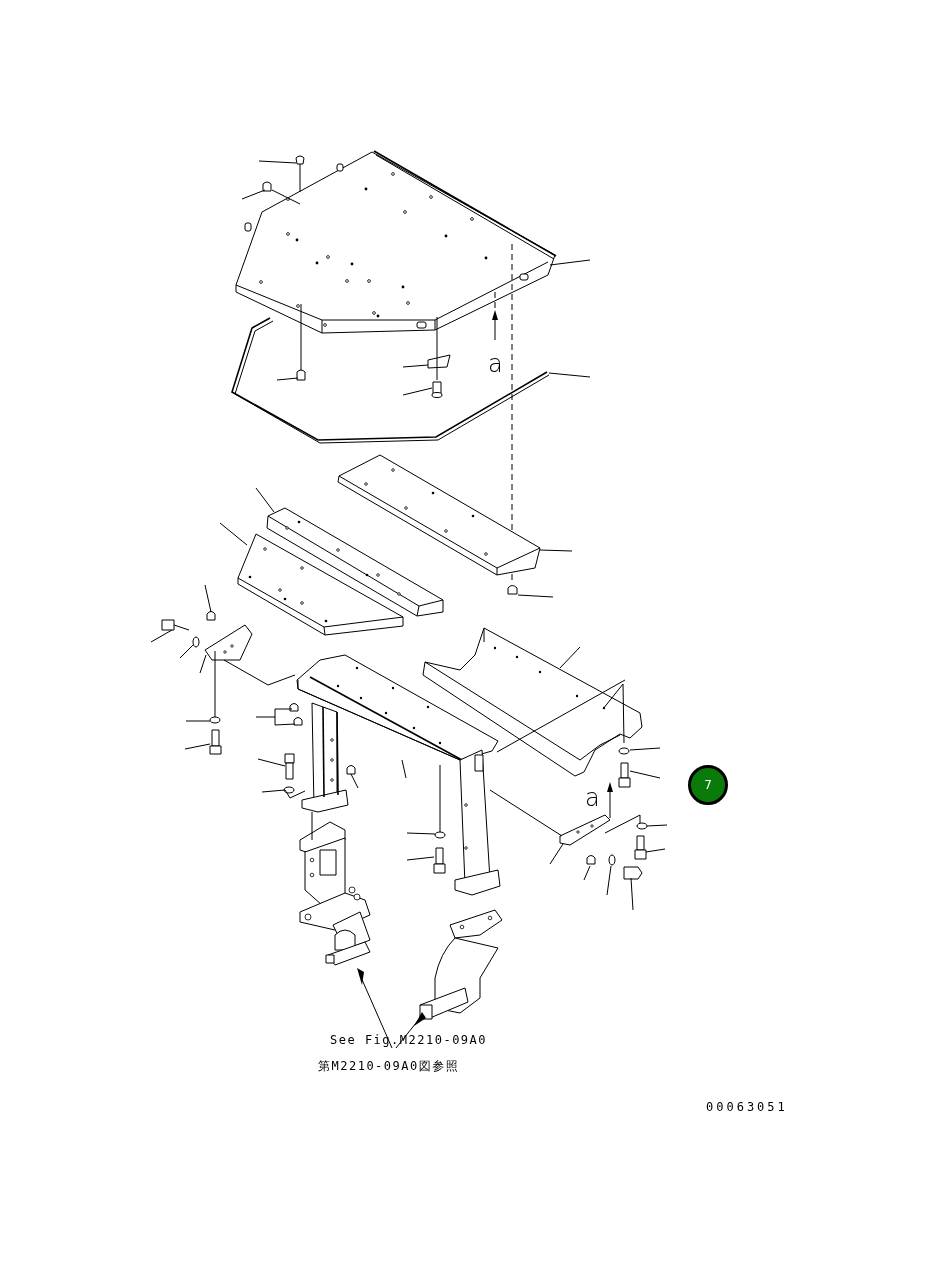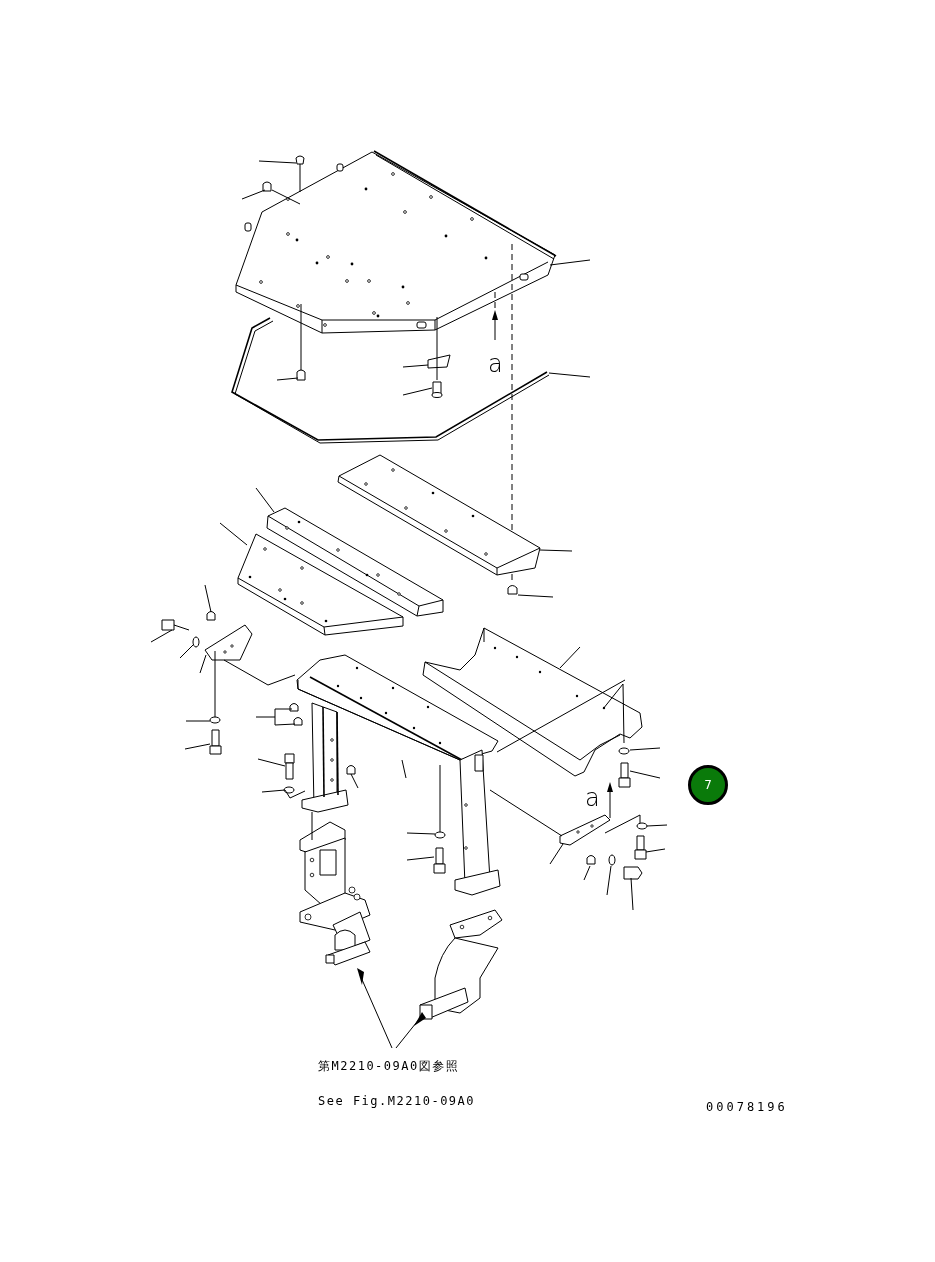--- a/index.html
+++ b/index.html
@@ -284,19 +284,19 @@
     <polygon class="dot" points="357,968 364,972 362,985"></polygon>
     <line class="ln" x1="420" y1="1018" x2="396" y2="1048"></line>
     <polygon class="dot" points="422,1012 426,1018 414,1026"></polygon>
   </g>
 </svg>
 
 <div class="label-a" style="left:488px; top:350px;">a</div>
 <div class="label-a" style="left:585px; top:784px;">a</div>
 
 <div class="ref-text" style="top:1058px;">第M2210-09A0図参照</div>
-<div class="ref-text" style="top:1094px;">See Fig.M2210-09A0</div>
-
-<div class="doc-number">00078196</div>
+<div class="ref-text" style="top:1033px;margin-left:12px;">See Fig.M2210-09A0</div>
+
+<div class="doc-number">00063051</div>
 
 <div class="badge">
   <span>7</span>
 </div>
 
 </body></html>

